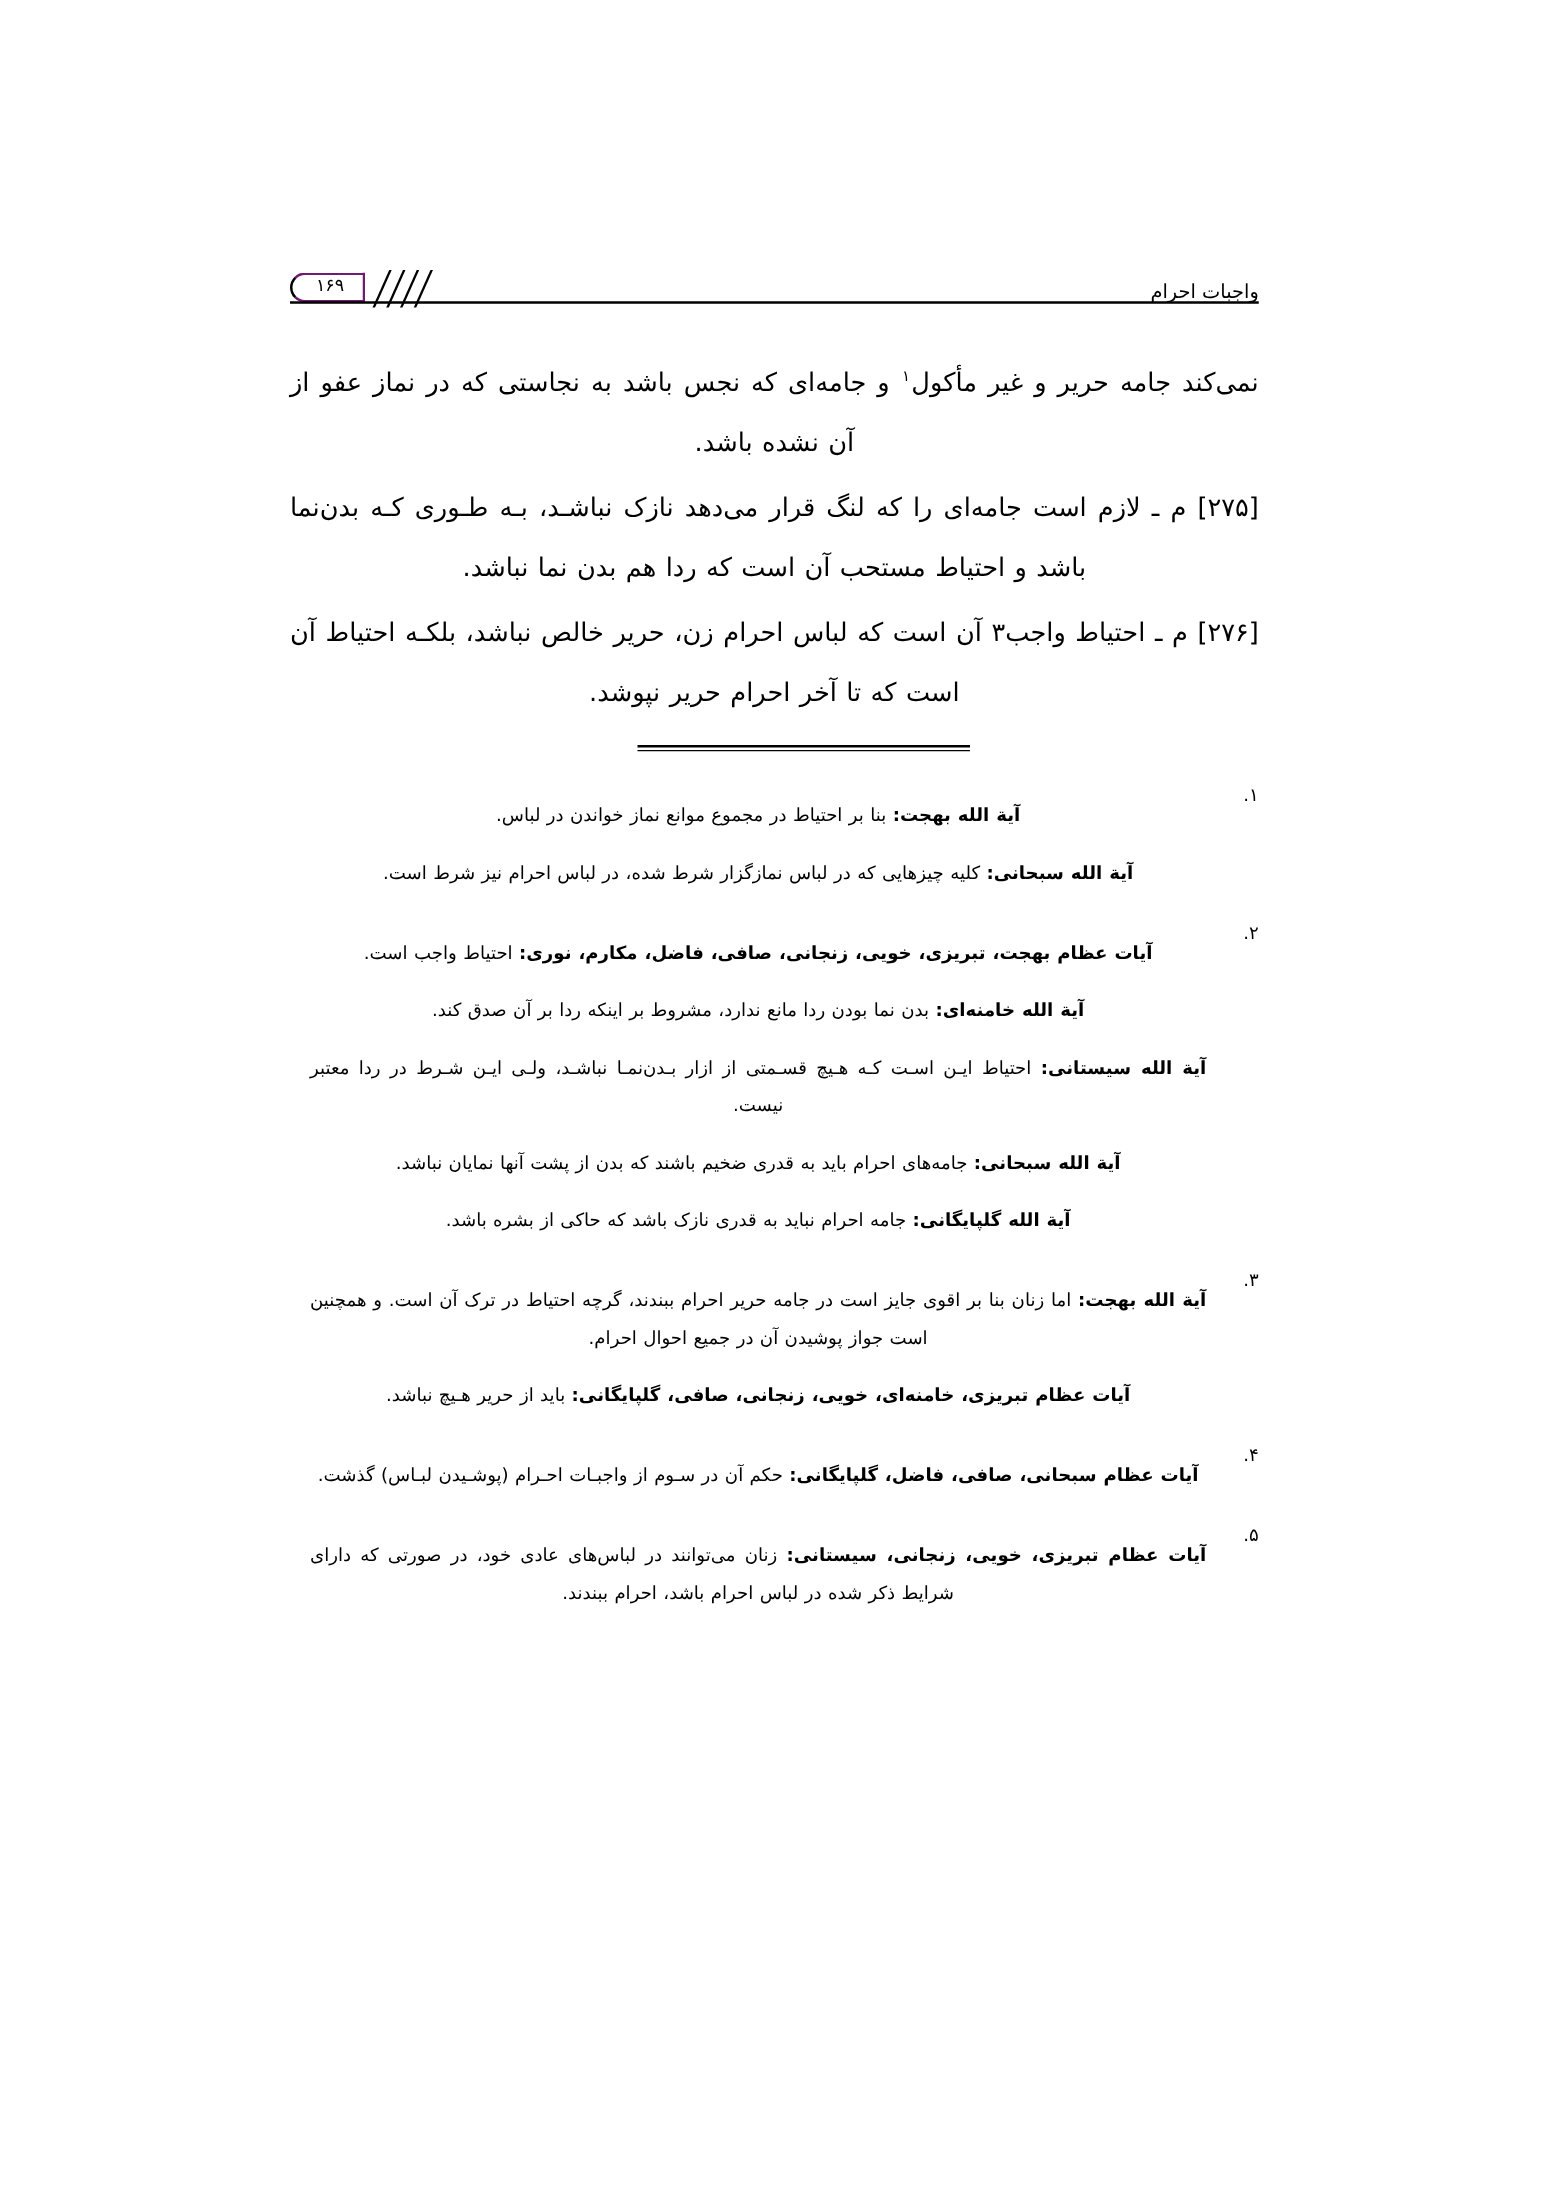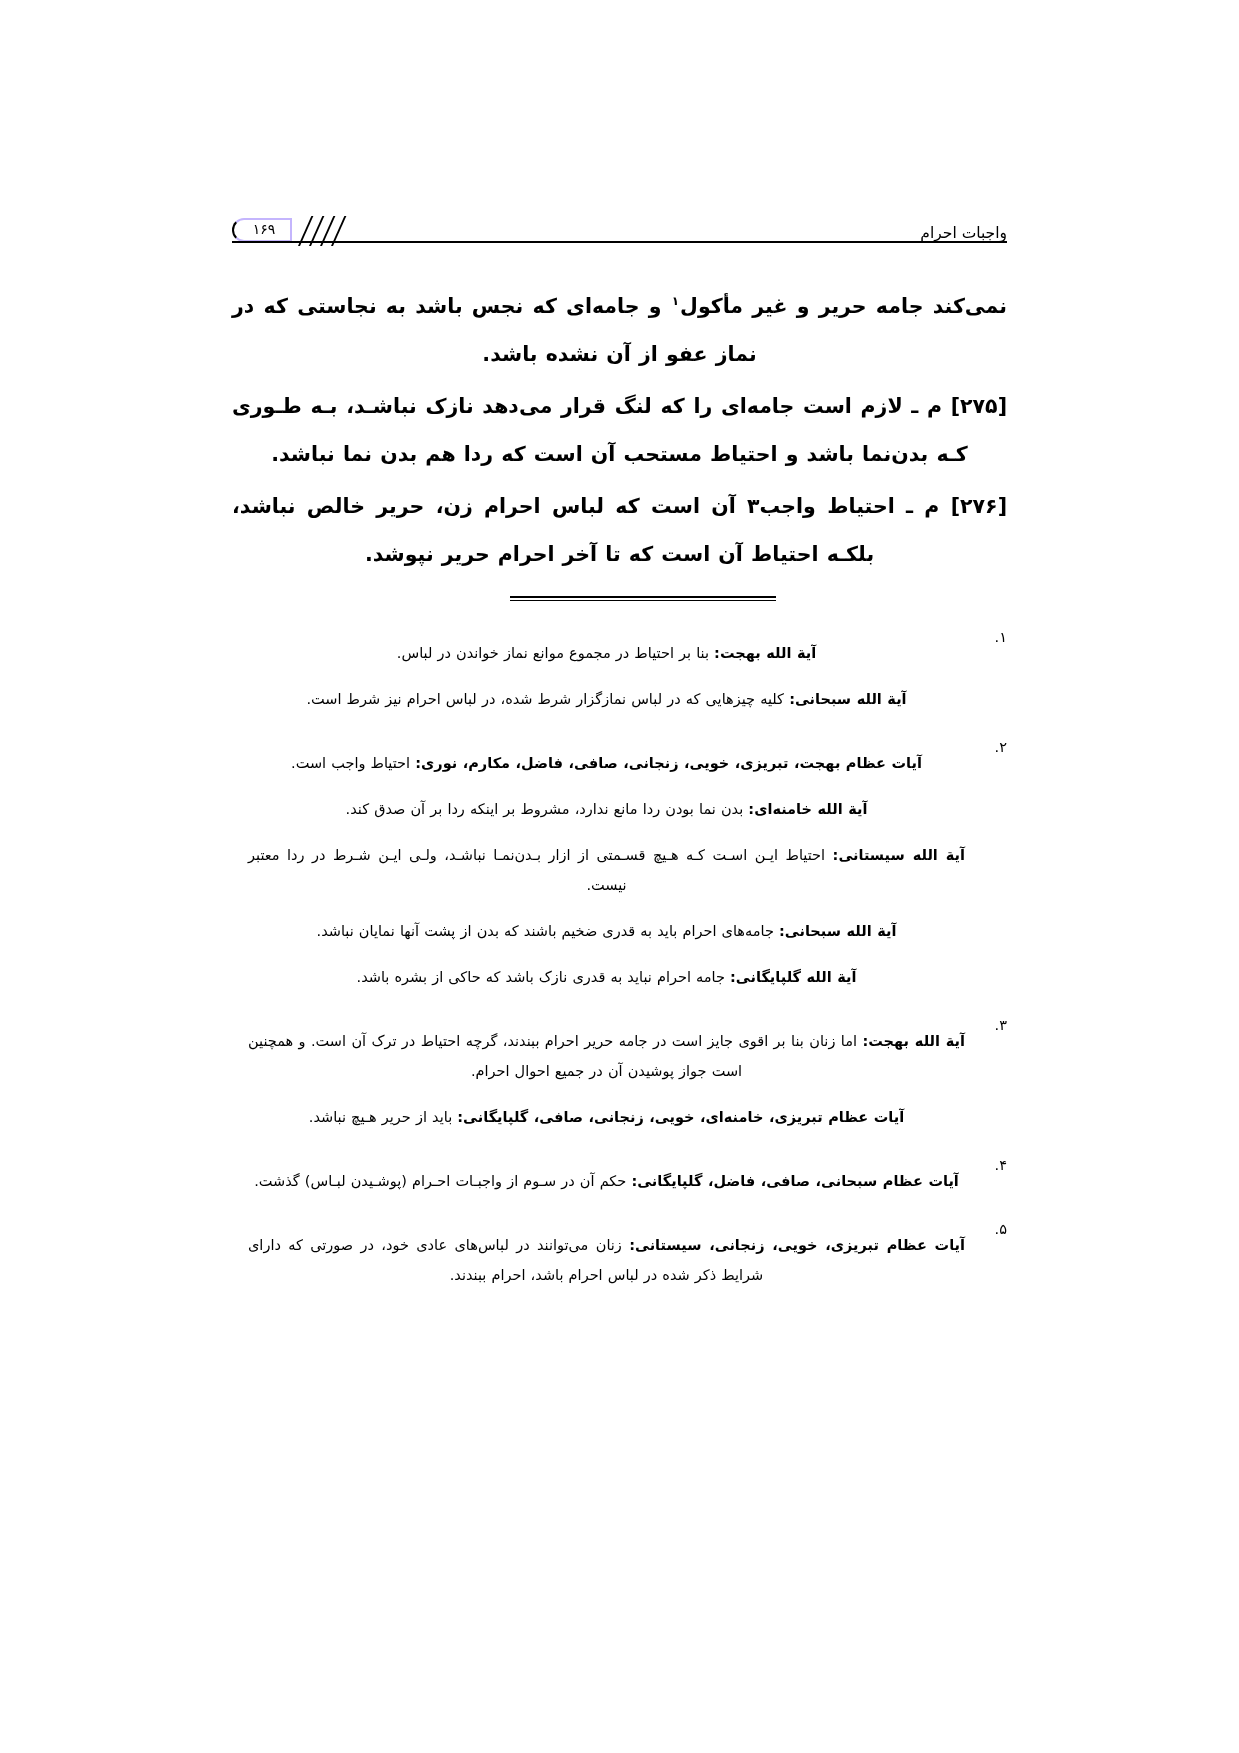--- a/index.html
+++ b/index.html
@@ -56,21 +56,21 @@
     position: absolute;
     left: 0;
     top: 8px;
     height: 28px;
     display: flex;
     align-items: center;
     direction: ltr;
   }
   .folio-pill {
     position: relative;
-    border: 2px solid #c4b5fd;
+    border: 2px solid #701a75;
     border-radius: 14px 0 0 14px;
     border-left: 2px solid #000;
     height: 24px;
     min-width: 60px;
     display: flex;
     align-items: center;
     justify-content: center;
     background: #fff;
     padding: 0 10px 0 14px;
     box-sizing: border-box;
@@ -100,21 +100,20 @@
   .folio-slashes i:nth-child(2) { left: 17px; }
   .folio-slashes i:nth-child(3) { left: 28px; }
   .folio-slashes i:nth-child(4) { left: 39px; }
 
   
   .body-block {
     margin-top: 30px;
     direction: rtl;
     text-align: justify;
     text-align-last: center;
-    font-weight: bold;
   }
   .body-para {
     font-size: 20.5px;
     line-height: 48px;
     margin: 0 0 4px 0;
     text-align: justify;
     text-align-last: center;
     word-spacing: 1px;
   }
   .body-para.first {

